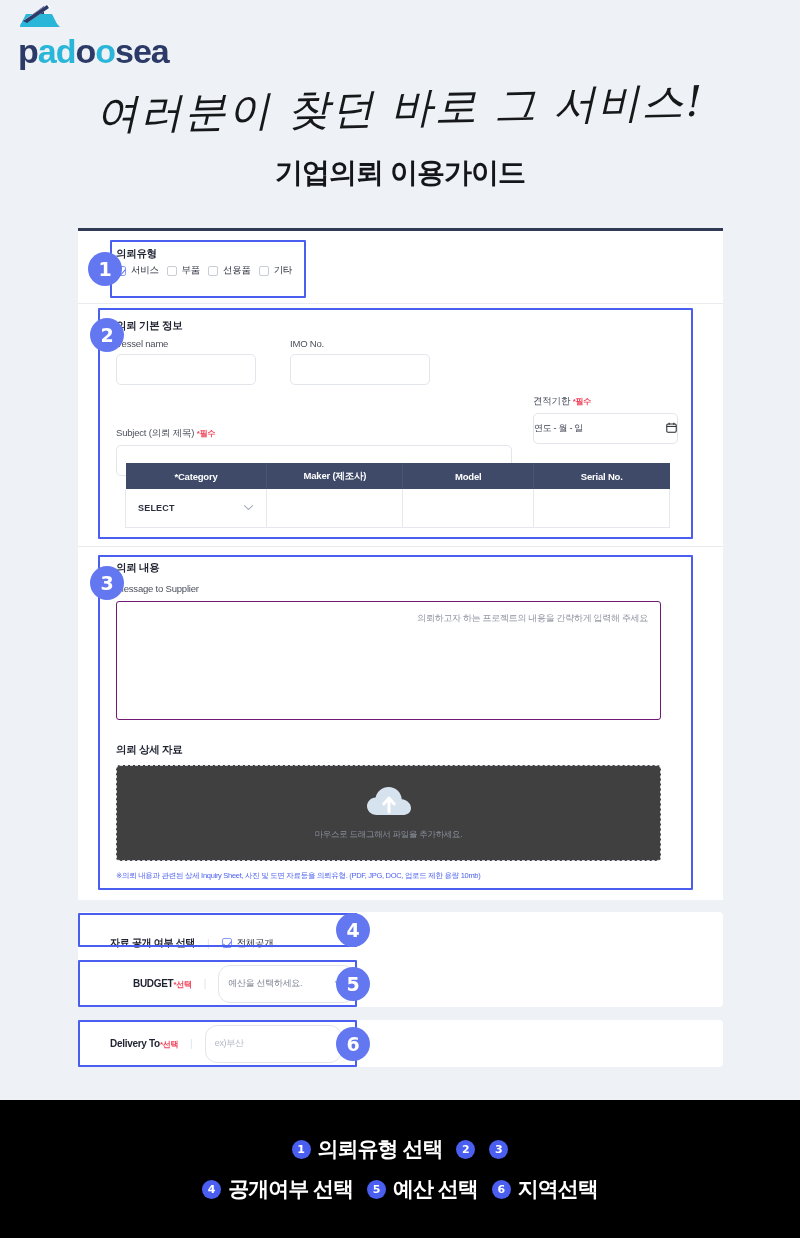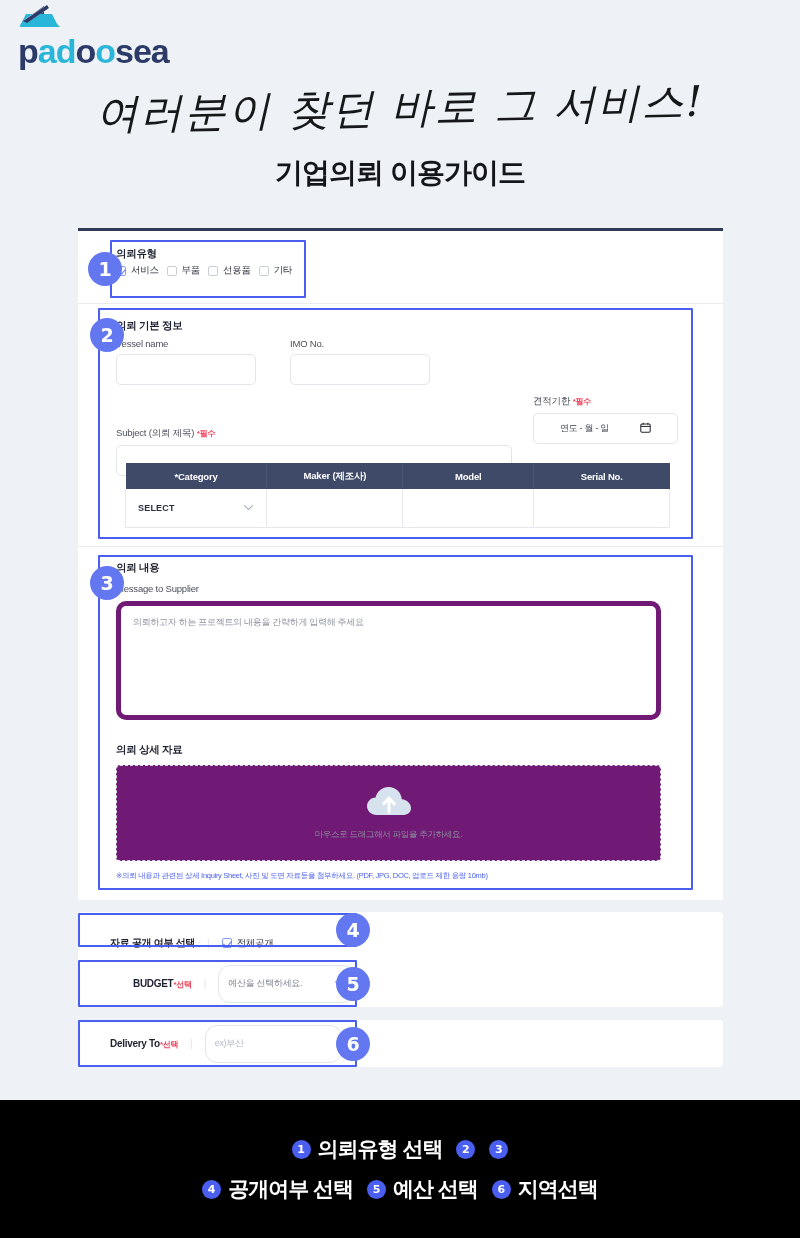--- a/index.html
+++ b/index.html
@@ -131,31 +131,31 @@
   .select-cell {
     display: flex; align-items: center; justify-content: space-between;
     padding: 0 12px;
     font-size: 9px; font-weight: 700; color: #2b3040;
     letter-spacing: 0.2px;
   }
   .chev { color: #a9aebb; font-size: 10px; }
 
   
   .ta {
-    border: 5px solid #701a75; border-radius: 10px;
+    border: 1px solid #701a75; border-radius: 3px;
     background: #fff;
     font-size: 9px; color: #8e93a0;
-    padding: 10px 12px; letter-spacing: -0.3px;
+    padding: 10px 12px; letter-spacing: -0.3px; text-align: right;
   }
   
   .dz {
     border: 1.5px dashed #d6dae2; border-radius: 4px;
     display: flex; flex-direction: column;
     align-items: center; justify-content: center;
-    gap: 6px; background: #701a75;
+    gap: 6px; background: #404040;
   }
   .dz-text { font-size: 8.5px; color: #8a8f9c; letter-spacing: -0.3px; }
   .note {
     font-size: 7.5px; color: #4a5ff0; letter-spacing: -0.3px;
   }
 
   
   .mini {
     position: absolute; left: 78px; width: 645px; height: 62px;
     background: #fff; border-radius: 4px;
@@ -190,21 +190,21 @@
     font-size: 11px; font-weight: 700;
     display: flex; align-items: center; justify-content: center;
     font-family: "DejaVu Sans", sans-serif;
   }
   .f-txt {
     color: #fff; font-size: 21px; font-weight: 700;
     letter-spacing: -1px;
   }
   .date-inp {
     display: flex; align-items: center; justify-content: space-between;
-    padding: 0 26px; font-size: 9px; color: #3b404e; letter-spacing: -0.3px;
+    padding: 0 0; font-size: 9px; color: #3b404e; letter-spacing: -0.3px;
   }
 </style>
 </head>
 <body>
 
 <div class="logo-bar">
   <span class="ship-icon">
     <svg width="44" height="30" viewBox="0 0 44 30">
       <path d="M4 22 L26 6 L26 22 Z" fill="#2b3a67"></path>
       <path d="M2 26 L40 26 L34 14 L8 14 Z" fill="#29b6d8"></path>
@@ -331,21 +331,21 @@
   <div class="dz" style="position:absolute; top:534px; left:38px; width:545px; height:96px;">
     <span>
       <svg width="46" height="34" viewBox="0 0 46 34">
         <path d="M11 30 C4.5 30 1 25.5 1 21 C1 16.5 4.8 12.6 9.6 12.4 C11 6.4 16.2 2 22.6 2 C29.6 2 35.3 7.4 35.8 14.2 C41 14.6 45 18.6 45 23 C45 27.4 41.4 30 36.6 30 Z" fill="#d7e2ef"></path>
         <path d="M23 26 L23 13 M23 12 L17.5 18 M23 12 L28.5 18" stroke="#d7e2ef" stroke-width="4.5" fill="none" stroke-linecap="round"></path>
         <path d="M23 27 L23 14 M23 13 L17.8 19 M23 13 L28.2 19" stroke="#ffffff" stroke-width="3" fill="none" stroke-linecap="round"></path>
       </svg>
     </span>
     <span class="dz-text">마우스로 드래그해서 파일을 추가하세요.</span>
   </div>
-  <div class="note" style="position:absolute; top:640px; left:38px;">※의뢰 내용과 관련된 상세 Inquiry Sheet, 사진 및 도면 자료등을 첨부하세요. (PDF, JPG, DOC, 업로드 제한 용량 10mb)</div>
+  <div class="note" style="position:absolute; top:640px; left:38px;">※의뢰 내용과 관련된 상세 Inquiry Sheet, 사진 및 도면 자료등을 의뢰유형. (PDF, JPG, DOC, 업로드 제한 용량 10mb)</div>
 </div>
 
 <div class="outline" style="left:110px; top:240px; width:196px; height:58px;"></div>
 <div class="num" style="left:88px; top:252px;">1</div>
 
 <div class="outline" style="left:98px; top:308px; width:595px; height:231px;"></div>
 <div class="num" style="left:90px; top:318px;">2</div>
 
 <div class="outline" style="left:98px; top:555px; width:595px; height:335px;"></div>
 <div class="num" style="left:90px; top:566px;">3</div>

